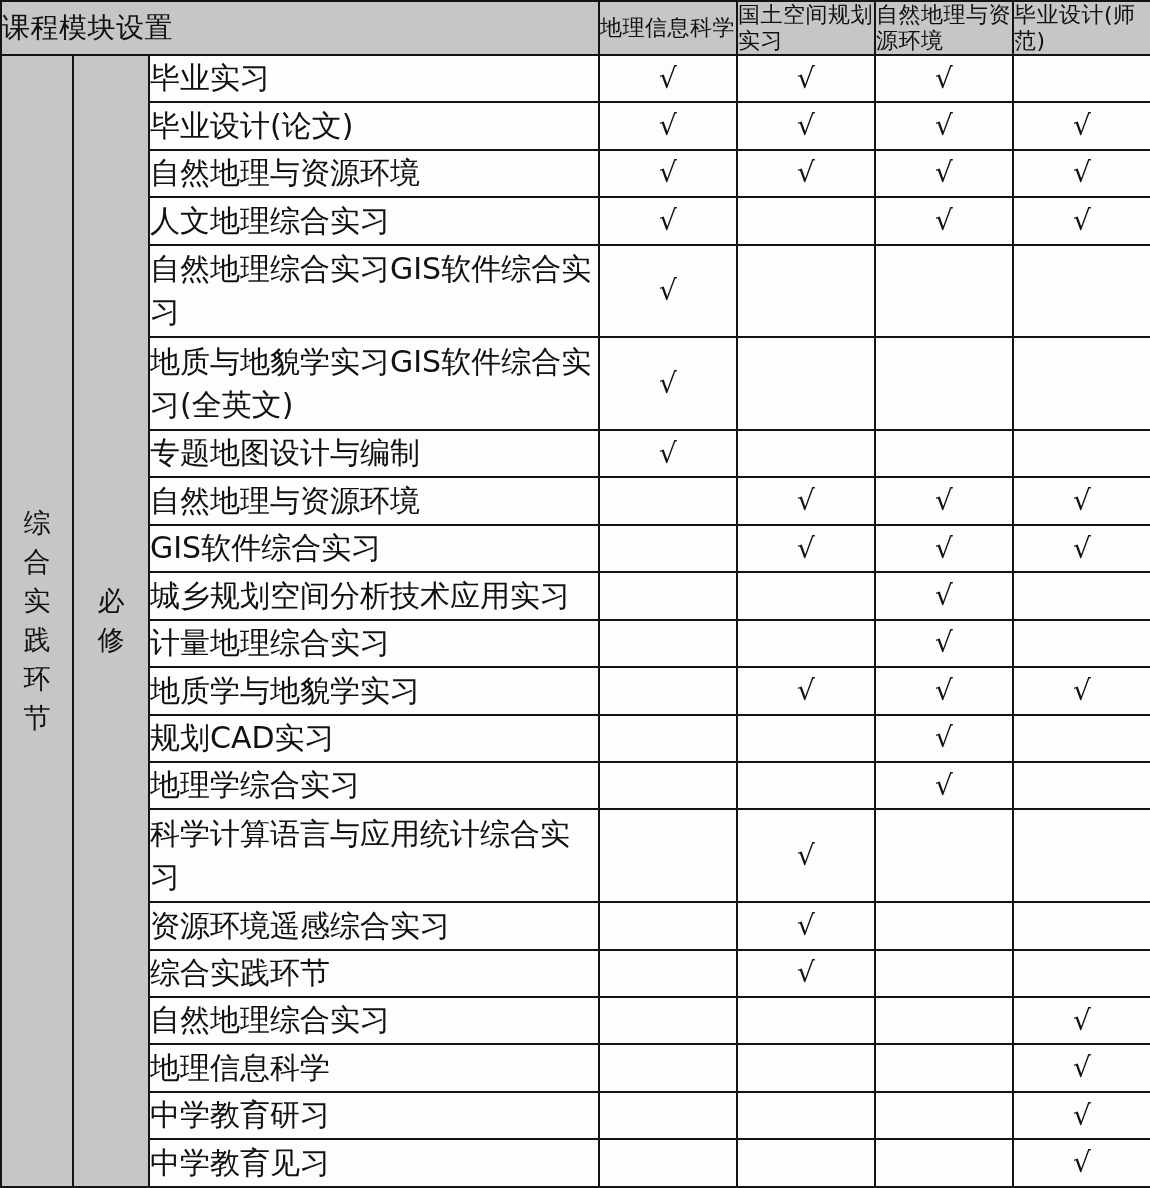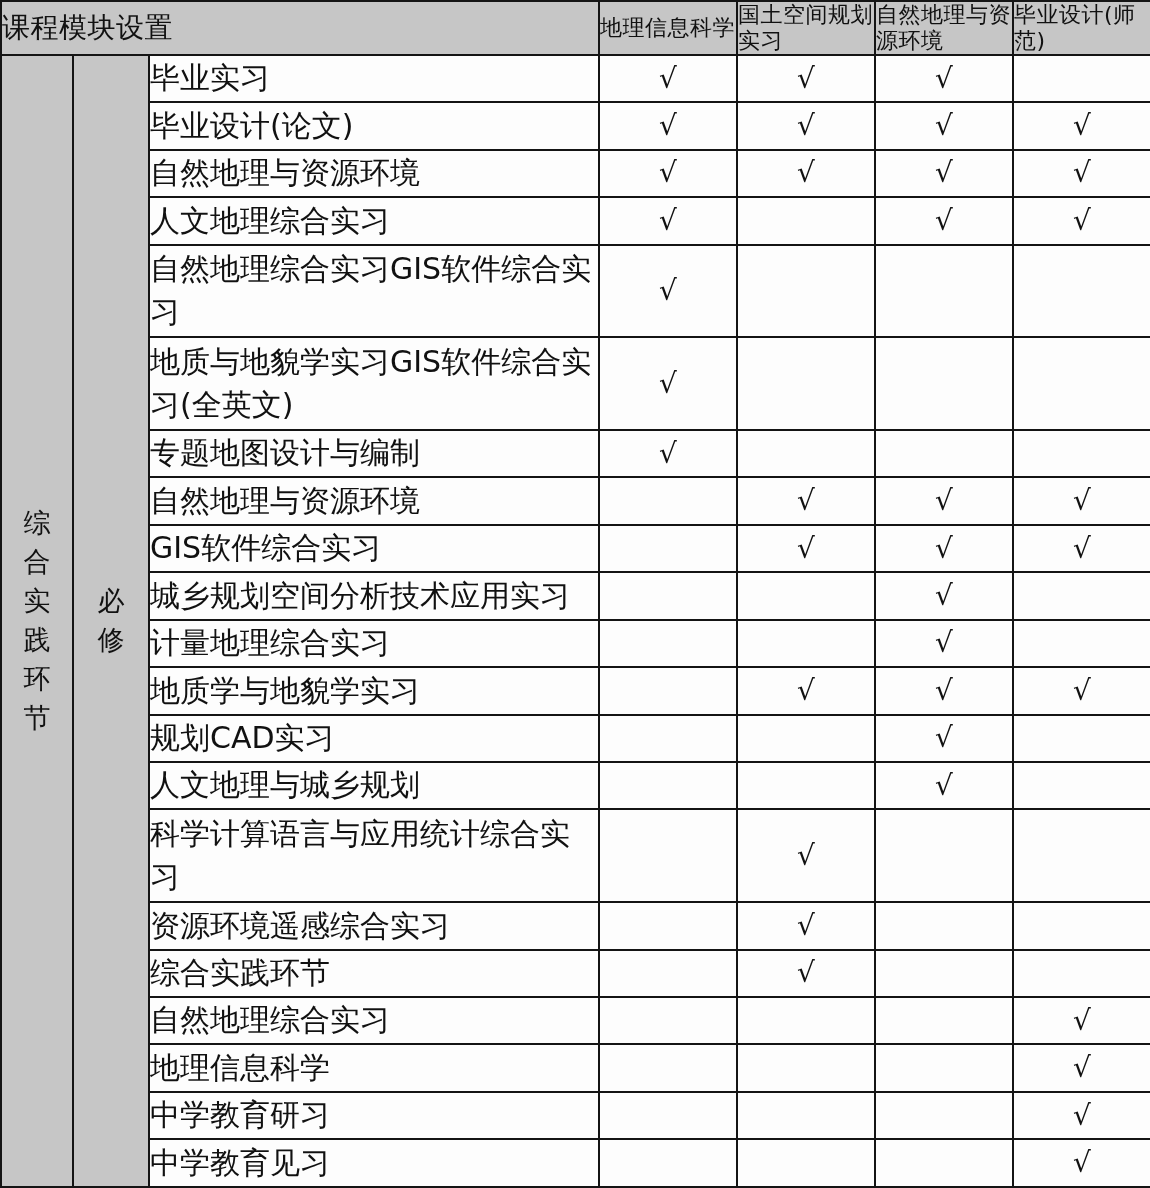--- a/index.html
+++ b/index.html
@@ -217,21 +217,21 @@
         <td class="mark-cell"><span class="tick">√</span></td>
       </tr>
       <tr>
         <td class="course-name">规划CAD实习</td>
         <td class="mark-cell empty"></td>
         <td class="mark-cell empty"></td>
         <td class="mark-cell"><span class="tick">√</span></td>
         <td class="mark-cell empty"></td>
       </tr>
       <tr>
-        <td class="course-name">人文地理与城乡规划</td>
+        <td class="course-name">地理学综合实习</td>
         <td class="mark-cell empty"></td>
         <td class="mark-cell empty"></td>
         <td class="mark-cell"><span class="tick">√</span></td>
         <td class="mark-cell empty"></td>
       </tr>
       <tr>
         <td class="course-name">科学计算语言与应用统计综合实习</td>
         <td class="mark-cell empty"></td>
         <td class="mark-cell"><span class="tick">√</span></td>
         <td class="mark-cell empty"></td>

